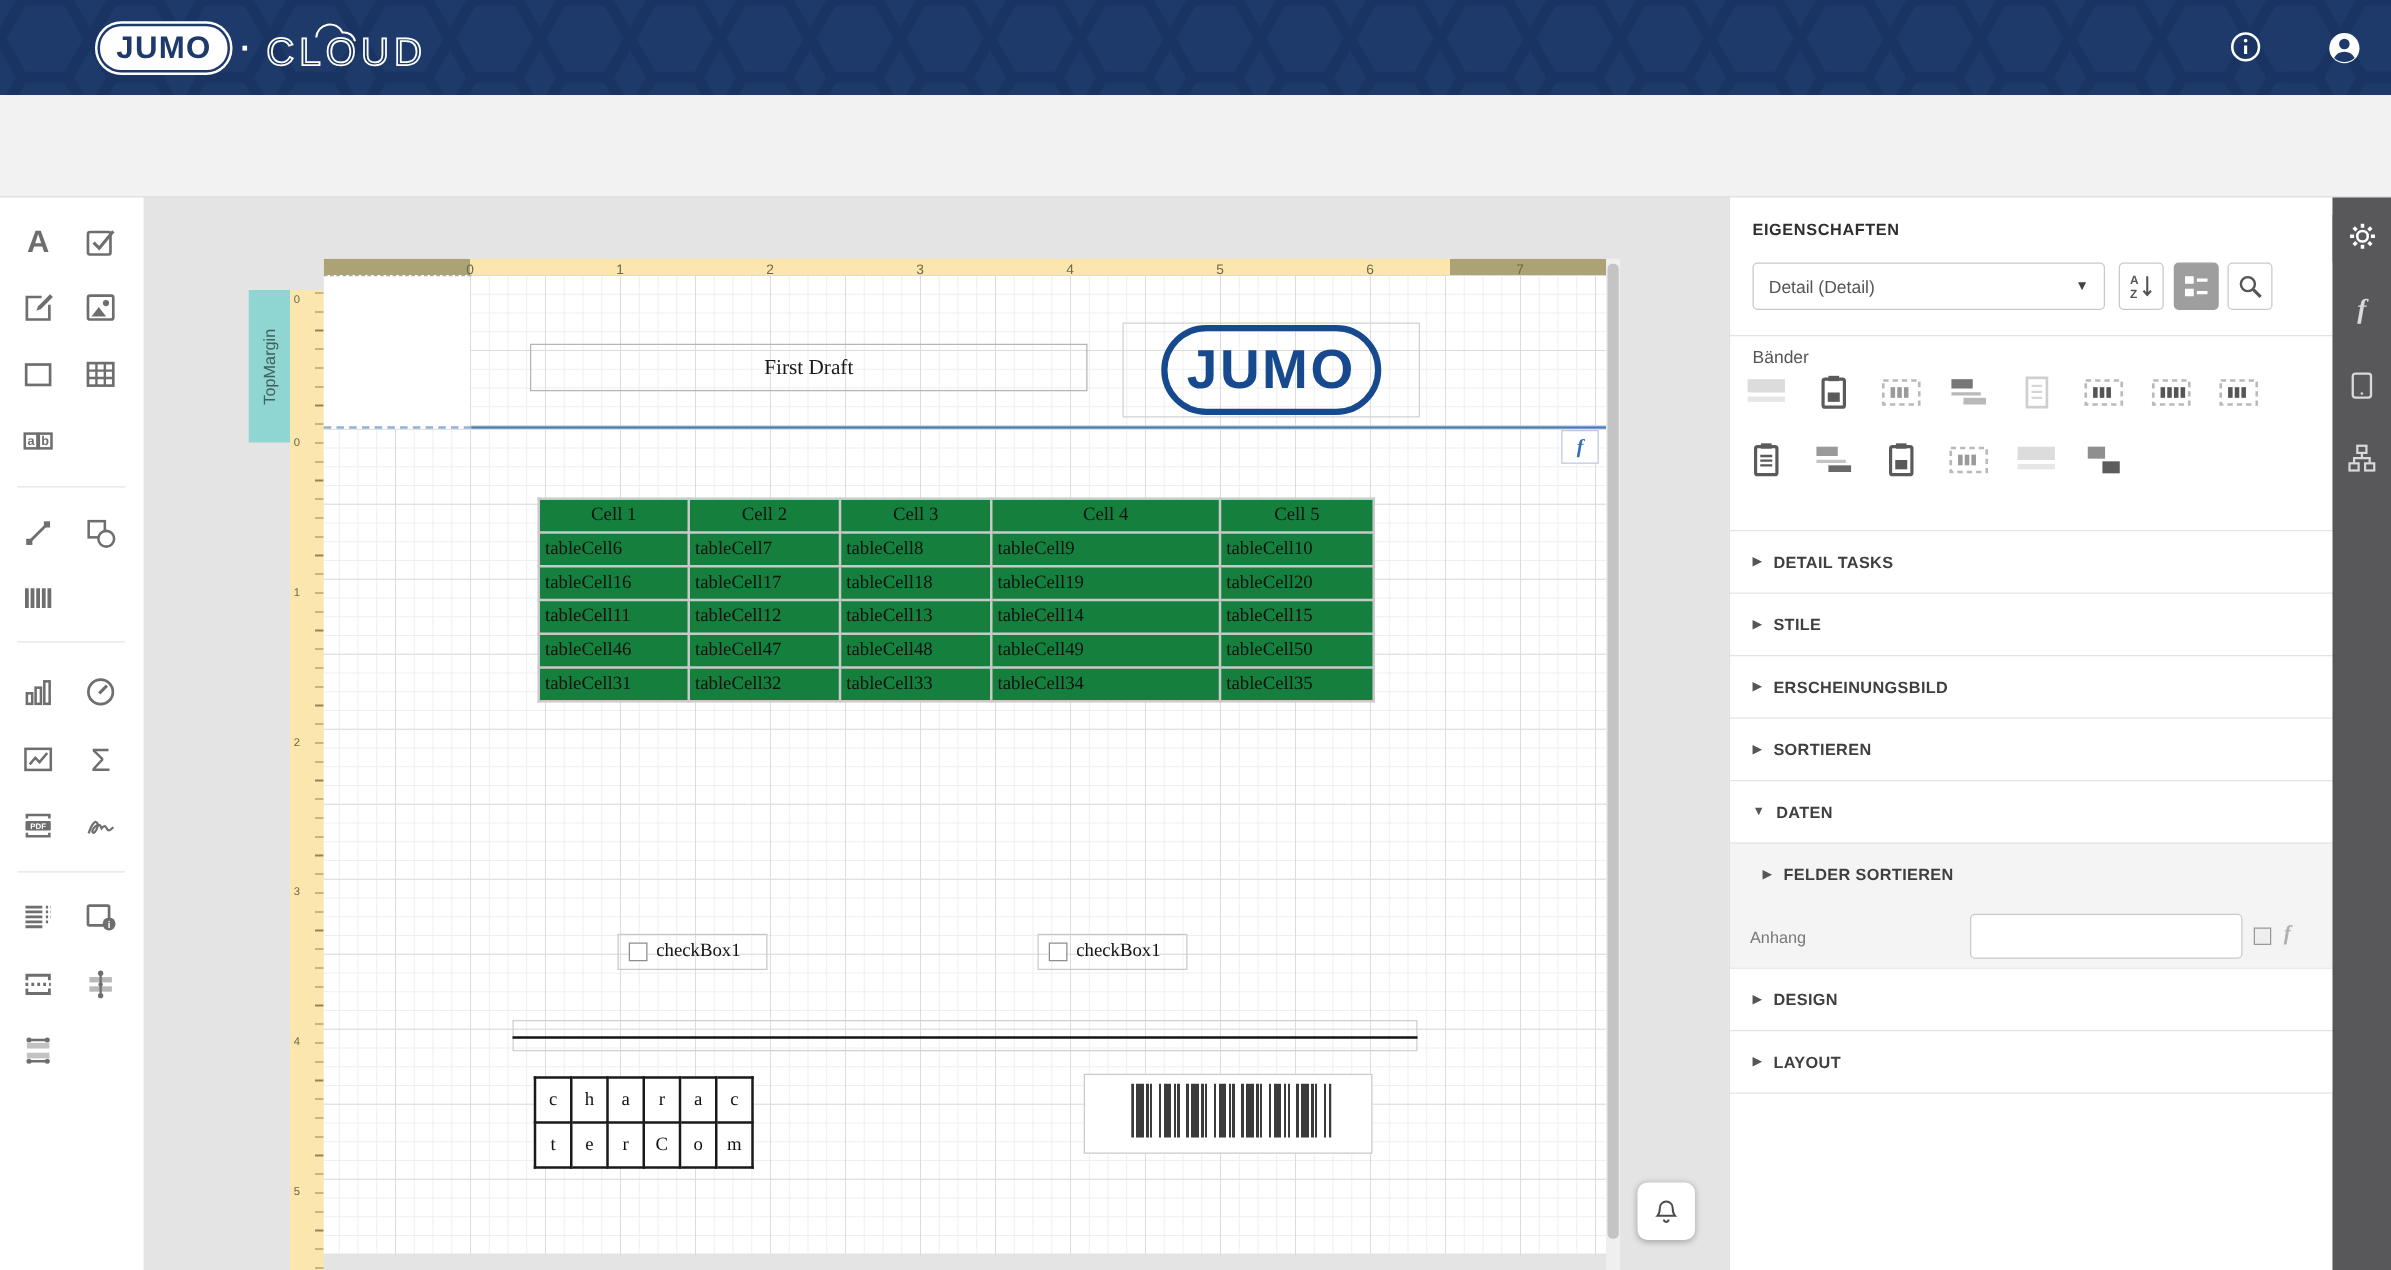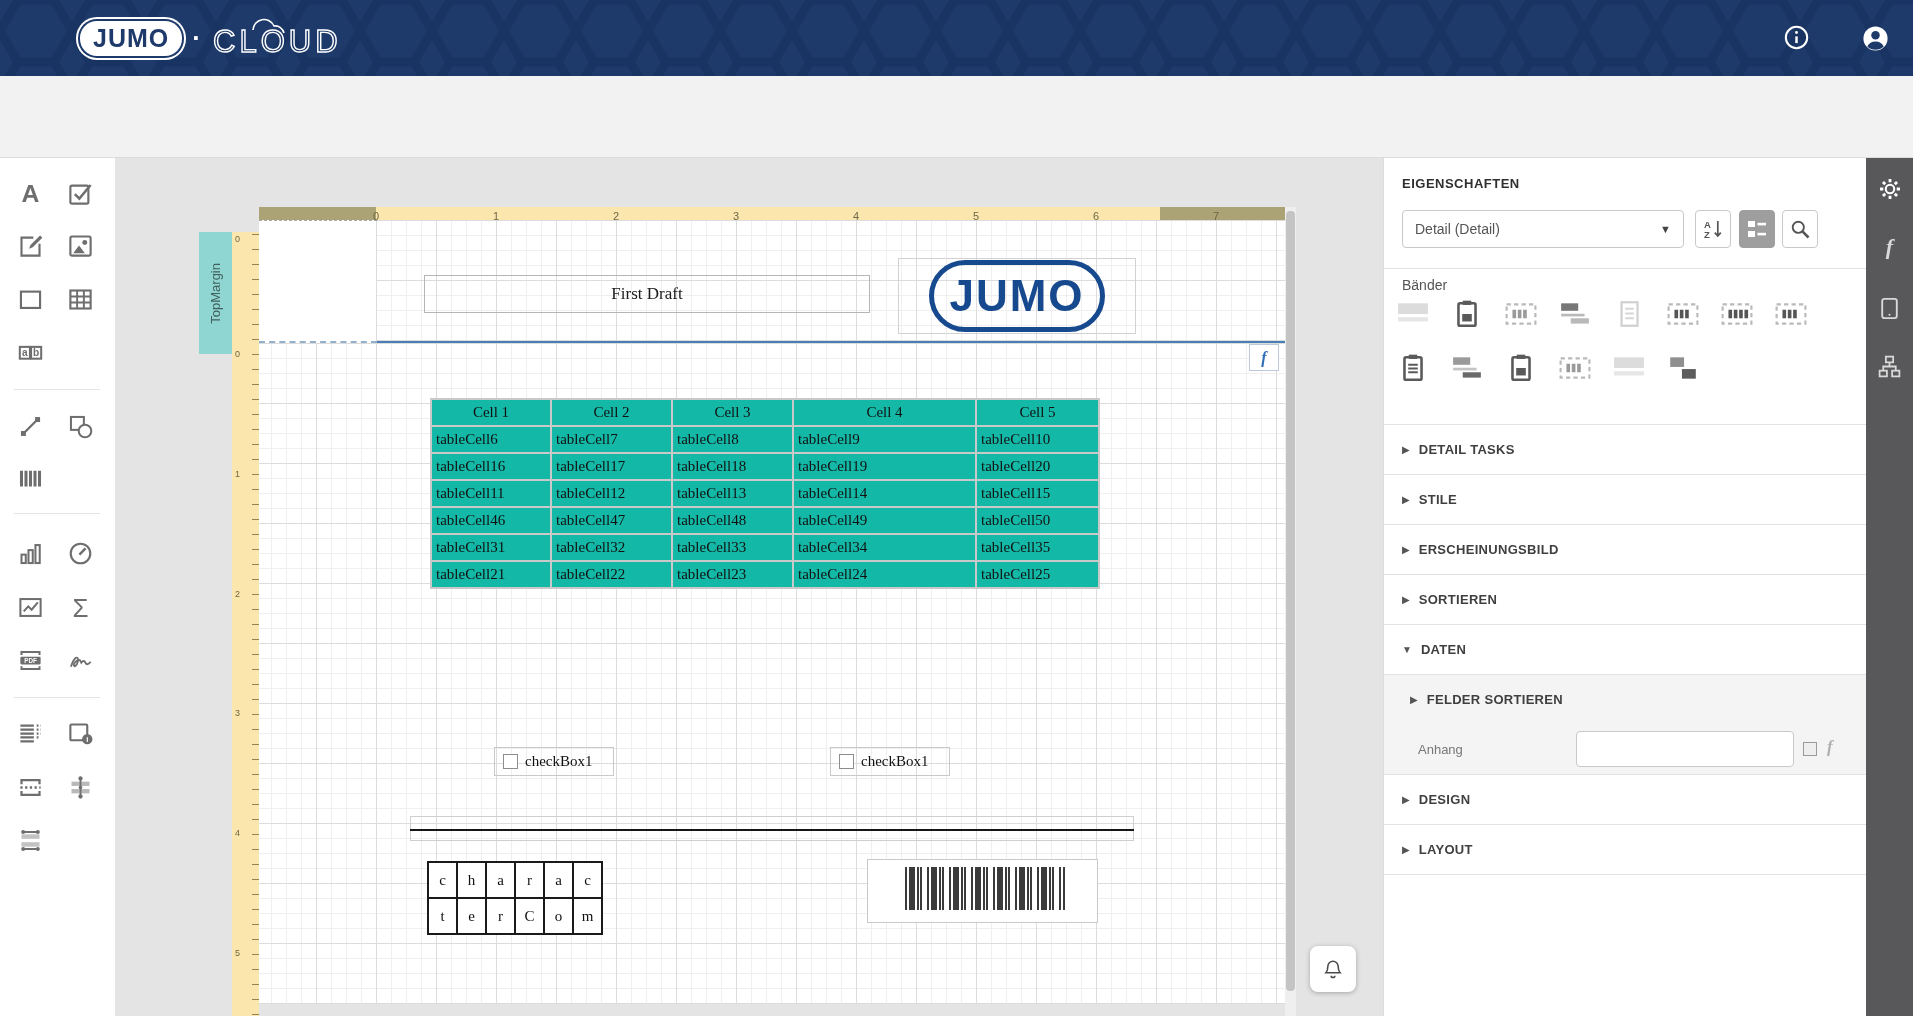--- a/index.html
+++ b/index.html
@@ -56,21 +56,21 @@
   #grid-top{left:117px;top:0;width:909px;height:121px;background-position:0 0,0 0,0 0,0 0;}
   #grid-detail{left:0;top:123px;width:1026px;height:661px;background-position:57px 0,0 0,12px 0,0 0;}
   .dash-top{position:absolute;left:0;top:0;width:118px;border-top:1px dashed #a9a9a9;}
   .band-line-solid{position:absolute;left:118px;top:121px;width:908px;height:2px;background:#4a7fb5;}
   .band-line-dash{position:absolute;left:0;top:121px;width:118px;border-top:2px dashed #93b1cd;}
   .fbadge{position:absolute;left:990px;top:124px;width:30px;height:27px;background:#fff;border:1px solid #bcc9da;display:flex;align-items:center;justify-content:center;font-family:"Liberation Serif",serif;font-style:italic;font-weight:bold;color:#2e6fb5;font-size:16px;cursor:pointer;}
   .firstdraft{position:absolute;left:165px;top:55px;width:446px;height:38px;border:1px solid #b5b5b5;display:flex;align-items:center;justify-content:center;font-family:"Liberation Serif",serif;font-size:17px;color:#1a1a1a;cursor:pointer;}
   .logobox{position:absolute;left:639px;top:38px;width:238px;height:76px;border:1px solid #d2d2d2;display:flex;align-items:center;justify-content:center;cursor:pointer;}
   .logopill{border:5px solid #17498f;border-radius:40px;padding:0 15px;color:#17498f;font-weight:800;font-size:44px;letter-spacing:2px;line-height:62px;font-family:"Liberation Sans",sans-serif;}
   .rtable{position:absolute;left:171px;top:178px;border-collapse:collapse;font-family:"Liberation Serif",serif;font-size:15px;color:#111;cursor:pointer;}
-  .rtable td,.rtable th{border:2px solid #c9c9c9;height:27px;padding:0 4px;font-weight:normal;background:#14b8a6;}
+  .rtable td,.rtable th{border:2px solid #c9c9c9;height:27px;padding:0 4px;font-weight:normal;background:#15803d;}
   .rtable th{text-align:center;}
   .rtable td{text-align:left;}
   .cbx{position:absolute;top:527px;width:120px;height:29px;border:1px solid #c9c9c9;display:flex;align-items:center;gap:7px;padding-left:8px;font-family:"Liberation Serif",serif;font-size:15px;color:#111;cursor:pointer;}
   .cbx .sq{width:15px;height:15px;border:1px solid #8d8d8d;background:#fff;}
   .lineel{position:absolute;left:151px;top:596px;width:724px;height:25px;border:1px solid #cfcfcf;cursor:pointer;}
   .lineel .black{position:absolute;left:-1px;top:12px;width:724px;height:2px;background:#151515;}
   .comb{position:absolute;left:168px;top:641px;border-collapse:collapse;font-family:"Liberation Serif",serif;font-size:15px;color:#111;cursor:pointer;}
   .comb td{border:2px solid #1a1a1a;width:29px;height:36px;text-align:center;background:#fff;}
   .barcode{position:absolute;left:608px;top:639px;width:231px;height:64px;border:1px solid #c9c9c9;background:#fff;cursor:pointer;}
   .barcode .bars{position:absolute;left:37px;top:7px;width:160px;height:43px;background:repeating-linear-gradient(to right,#3b3b3b 0 2px,transparent 2px 4px,#3b3b3b 4px 10px,transparent 10px 12px,#3b3b3b 12px 14px,transparent 14px 15px,#3b3b3b 15px 17px,transparent 17px 22px);}
@@ -88,21 +88,21 @@
   .pdiv{position:absolute;left:0;width:483px;height:1px;background:#e3e3e3;}
   .plabel{position:absolute;left:18px;top:119px;font-size:14px;color:#555;}
   .bandrow{position:absolute;left:2px;display:flex;}
   .band-ic{width:54px;height:30px;display:flex;align-items:center;justify-content:center;cursor:pointer;}
   #prop-sections{position:absolute;left:0;top:266px;width:483px;}
   .secrow{height:50px;border-top:1px solid #e3e3e3;display:flex;align-items:center;padding-left:18px;gap:9px;cursor:pointer;background:#fff;}
   .secrow .tri{font-size:10px;color:#555;}
   .secrow .slabel{font-size:13px;font-weight:bold;color:#3f3f3f;letter-spacing:.3px;}
   .subblock{background:#f4f4f4;}
   .subblock .secrow{background:#f4f4f4;padding-left:26px;}
-  .fieldrow{height:50px;display:flex;align-items:center;padding-left:34px;position:relative;}
+  .fieldrow{height:50px;display:flex;align-items:center;padding-left:16px;position:relative;}
   .fieldrow .flabel{font-size:13px;color:#777;}
   .fieldrow input{position:absolute;left:192px;top:7px;width:218px;height:36px;border:1px solid #c9c9c9;border-radius:4px;padding:0 8px;font-size:13px;background:#fff;}
   .fieldrow .fsq{position:absolute;left:419px;top:18px;width:14px;height:14px;border:1px solid #9a9a9a;background:#eee;cursor:pointer;}
   .fieldrow .ff{position:absolute;left:443px;top:13px;font-family:"Liberation Serif",serif;font-style:italic;font-weight:bold;color:#b0b0b0;font-size:17px;cursor:pointer;}
 
   
   .rail{position:absolute;left:1866px;top:158px;width:47px;height:858px;background:#58585a;}
   .rail .ric{position:absolute;left:10px;width:27px;height:27px;display:flex;align-items:center;justify-content:center;cursor:pointer;}
   .rail .ric svg{stroke:#d9d9d9;}
   .rail .ric.current svg{stroke:#ffffff;}
@@ -447,27 +447,20 @@
               <td>tableCell49</td>
               <td>tableCell50</td>
             </tr>
             <tr>
               <td>tableCell31</td>
               <td>tableCell32</td>
               <td>tableCell33</td>
               <td>tableCell34</td>
               <td>tableCell35</td>
             </tr>
-            <tr>
-              <td>tableCell21</td>
-              <td>tableCell22</td>
-              <td>tableCell23</td>
-              <td>tableCell24</td>
-              <td>tableCell25</td>
-            </tr>
           </tbody>
         </table>
       <div class="cbx" style="left:235px;">
         <span class="sq"></span>
         <span>checkBox1</span>
       </div>
       <div class="cbx" style="left:571px;">
         <span class="sq"></span>
         <span>checkBox1</span>
       </div>

